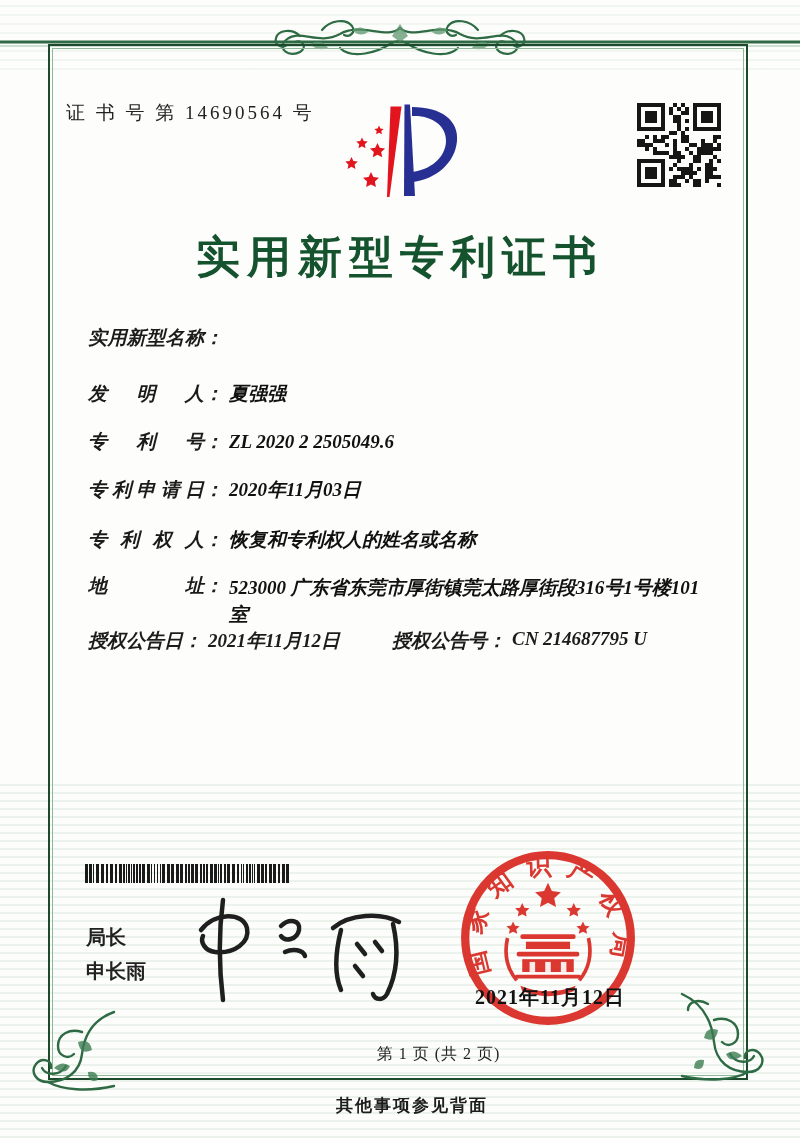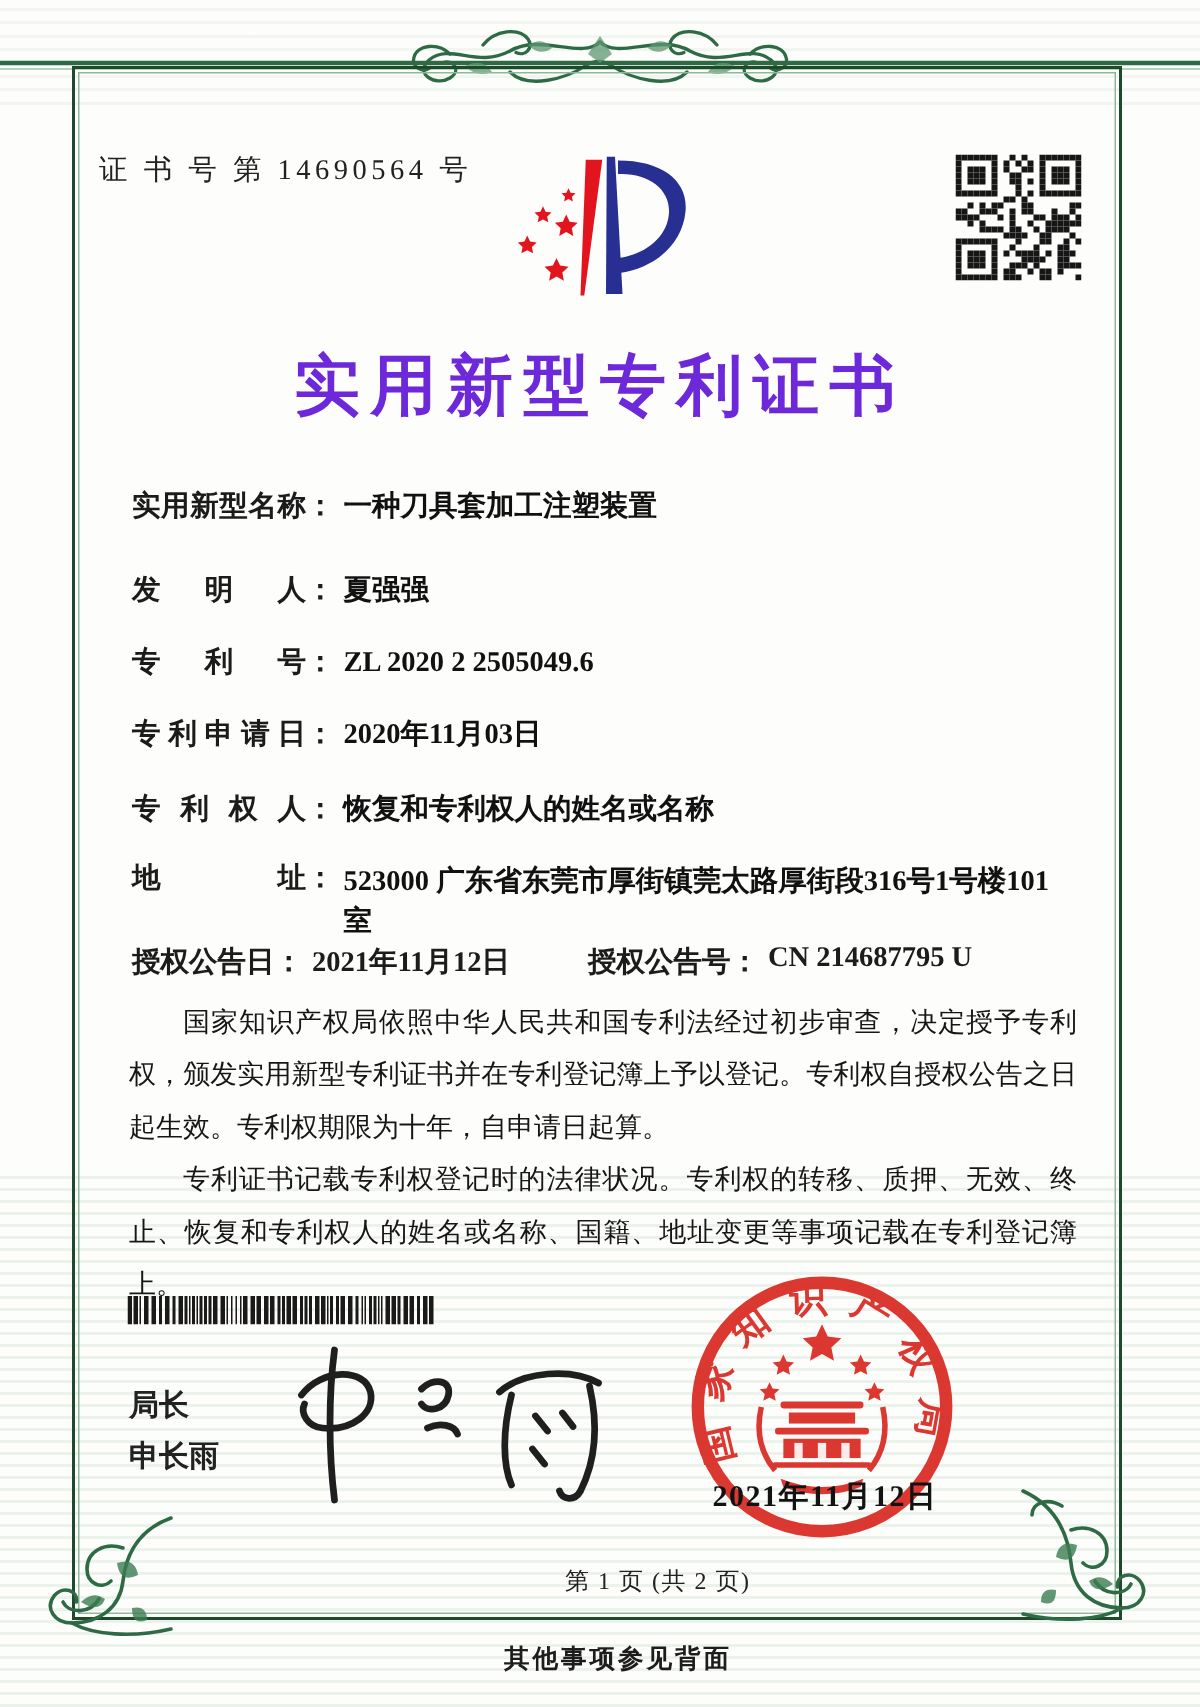--- a/index.html
+++ b/index.html
@@ -33,23 +33,23 @@
     border:1px solid #8fb89a;
   }
   .cert-no{
     position:absolute;left:66px;top:100px;
     font-size:19px;letter-spacing:3px;color:#222;font-weight:500;
   }
   .logo{position:absolute;left:334px;top:96px;width:140px;height:110px;}
   .qr{position:absolute;left:637px;top:103px;width:84px;height:84px;}
   .title{
     position:absolute;left:0;right:0;top:228px;text-align:center;
-    font-size:44px;font-weight:700;letter-spacing:7px;color:#6d28d9;
-  }
-  .fields{position:absolute;left:88px;top:322px;width:630px;}
+    font-size:44px;font-weight:700;letter-spacing:7px;color:#14532d;
+  }
+  .fields{position:absolute;left:88px;top:322px;width:630px;font-style:italic;}
   .frow{display:flex;align-items:flex-start;font-size:19px;line-height:24px;}
   .flabel{
     width:116px;flex:0 0 116px;
     text-align:justify;text-align-last:justify;
     font-weight:600;color:#1b1b1b;white-space:normal;
   }
   .fcolon{flex:0 0 auto;font-weight:600;padding-right:6px;}
   .fvalue{flex:1;font-weight:700;color:#111;}
   .r1{margin-top:4px;}
   .r2{margin-top:32px;}
@@ -403,21 +403,20 @@
         <rect x="24" y="80" width="4" height="4" fill="#161616"></rect>
       </svg>
     </div>
 
   <div class="title">实用新型专利证书</div>
 
   <div class="fields">
     <div class="frow r1">
       <span class="flabel">实用新型名称</span>
         <span class="fcolon">：</span>
-      <span class="fvalue">一种刀具套加工注塑装置</span>
     </div>
     <div class="frow r2">
       <span class="flabel">发明人</span>
         <span class="fcolon">：</span>
       <span class="fvalue">夏强强</span>
     </div>
     <div class="frow r3">
       <span class="flabel">专利号</span>
         <span class="fcolon">：</span>
       <span class="fvalue">ZL 2020 2 2505049.6</span>
@@ -444,24 +443,20 @@
         <span class="gvalue">2021年11月12日</span>
       </span>
       <span class="grant-right">
         <span class="glabel">授权公告号</span>
           <span class="glabel">：</span>
         <span class="gvalue">CN 214687795 U</span>
       </span>
     </div>
   </div>
 
-  <div class="paras">
-    <p>国家知识产权局依照中华人民共和国专利法经过初步审查，决定授予专利权，颁发实用新型专利证书并在专利登记簿上予以登记。专利权自授权公告之日起生效。专利权期限为十年，自申请日起算。</p>
-    <p>专利证书记载专利权登记时的法律状况。专利权的转移、质押、无效、终止、恢复和专利权人的姓名或名称、国籍、地址变更等事项记载在专利登记簿上。</p>
-  </div>
 
   <div class="barcode" id="barcode">
       <svg width="206" height="19">
         <rect x="0" y="0" width="3" height="19" fill="#1a1a1a"></rect>
         <rect x="4" y="0" width="3" height="19" fill="#1a1a1a"></rect>
         <rect x="8" y="0" width="1" height="19" fill="#1a1a1a"></rect>
         <rect x="11" y="0" width="3" height="19" fill="#1a1a1a"></rect>
         <rect x="16" y="0" width="3" height="19" fill="#1a1a1a"></rect>
         <rect x="21" y="0" width="2" height="19" fill="#1a1a1a"></rect>
         <rect x="25" y="0" width="3" height="19" fill="#1a1a1a"></rect>

